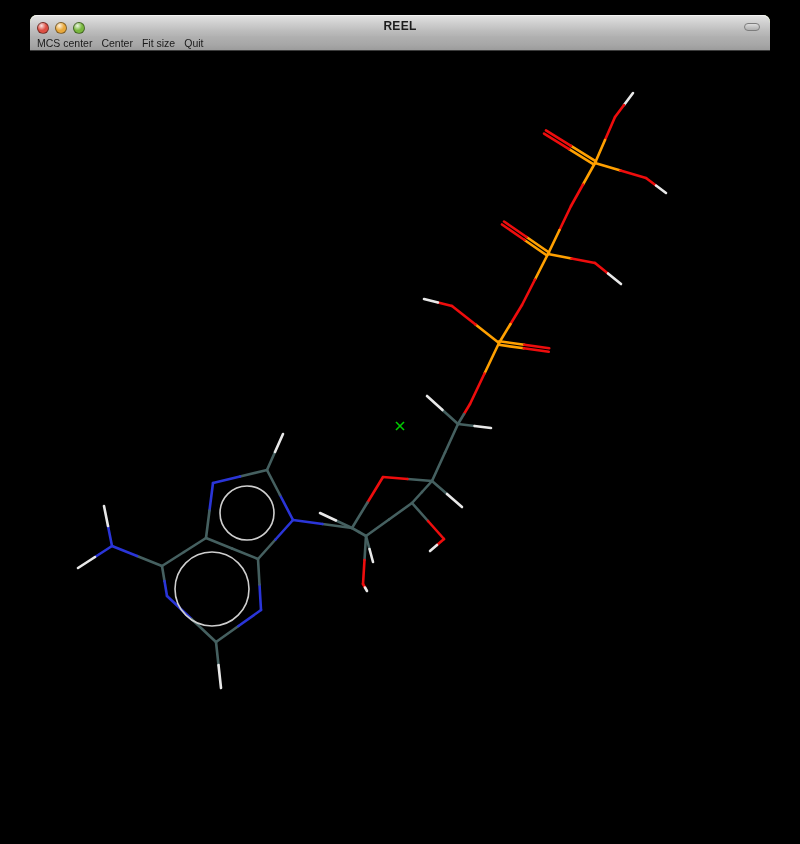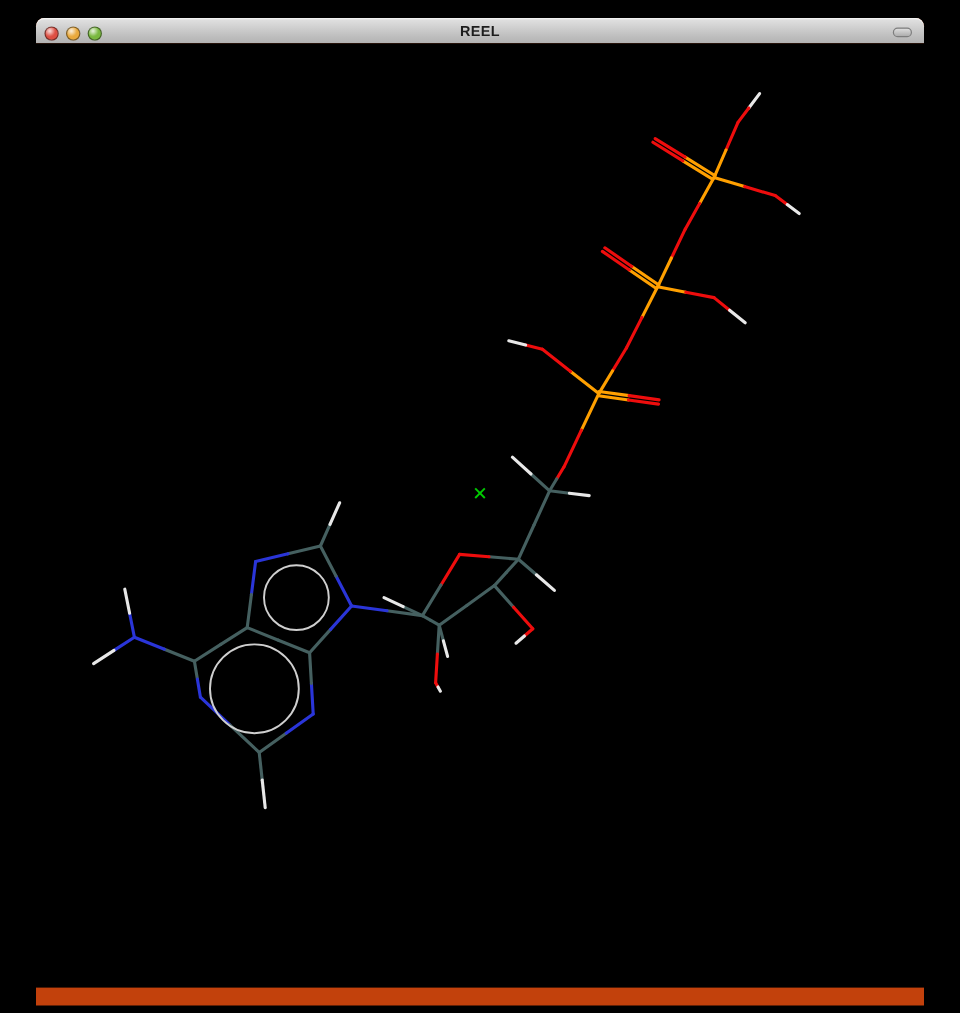--- a/index.html
+++ b/index.html
@@ -2,21 +2,21 @@
 <html><head>
 <meta charset="utf-8">
 <style>
   html,body{margin:0;padding:0;}
   body{
     width:800px;height:844px;background:#000;overflow:hidden;
     font-family:"Liberation Sans", sans-serif;position:relative;
   }
   .window{
     position:absolute;left:30px;top:15px;width:740px;height:823px;
-    border-radius:7px 7px 0 0;background:#c2410c;
+    border-radius:7px 7px 0 0;background:#bef264;
     box-shadow:0 0 14px rgba(0,0,0,.9);
   }
   .titlebar{
     position:relative;height:21px;border-radius:7px 7px 0 0;
     background:linear-gradient(180deg,#e3e3e3 0%,#cccccc 45%,#bdbdbd 75%,#b3b3b3 100%);
     box-shadow:inset 0 1px 0 #f2f2f2;
   }
   .traffic{position:absolute;left:7px;top:7px;display:flex;gap:6px;}
   .tl{
     width:12px;height:12px;border-radius:50%;
@@ -51,20 +51,26 @@
 
 <div class="window">
   <div class="titlebar">
     <div class="traffic">
       <div class="tl" style="background: radial-gradient(circle at 35% 28%, rgba(255, 255, 255, 0.85), rgba(255, 255, 255, 0) 48%), rgb(221, 79, 67);"></div>
       <div class="tl" style="background: radial-gradient(circle at 35% 28%, rgba(255, 255, 255, 0.85), rgba(255, 255, 255, 0) 48%), rgb(233, 169, 60);"></div>
       <div class="tl" style="background: radial-gradient(circle at 35% 28%, rgba(255, 255, 255, 0.85), rgba(255, 255, 255, 0) 48%), rgb(121, 184, 62);"></div>
     </div>
     <div class="win-title">REEL</div>
     <div class="pill"></div>
+  </div>
+  <div class="menubar">
+    <span class="menu-item">MCS center</span>
+    <span class="menu-item">Center</span>
+    <span class="menu-item">Fit size</span>
+    <span class="menu-item">Quit</span>
   </div>
   <div class="canvas">
     <svg id="molsvg" width="740" height="787" viewBox="30 50 740 787">
         <line x1="633" y1="92" x2="624" y2="104" stroke="#e8e8e8" stroke-width="2.6" stroke-linecap="round"></line>
         <line x1="624" y1="104" x2="615" y2="116" stroke="#ee0d0d" stroke-width="2.6" stroke-linecap="round"></line>
         <line x1="615" y1="116" x2="605" y2="139" stroke="#ee0d0d" stroke-width="2.6" stroke-linecap="round"></line>
         <line x1="605" y1="139" x2="595" y2="162" stroke="#ffa000" stroke-width="2.6" stroke-linecap="round"></line>
         <line x1="595.948491403951" y1="160.4701751549177" x2="570.948491403951" y2="144.9701751549177" stroke="#ffa000" stroke-width="2.6" stroke-linecap="round"></line>
         <line x1="570.948491403951" y1="144.9701751549177" x2="545.948491403951" y2="129.4701751549177" stroke="#ee0d0d" stroke-width="2.6" stroke-linecap="round"></line>
         <line x1="594.051508596049" y1="163.5298248450823" x2="569.051508596049" y2="148.0298248450823" stroke="#ffa000" stroke-width="2.6" stroke-linecap="round"></line>

